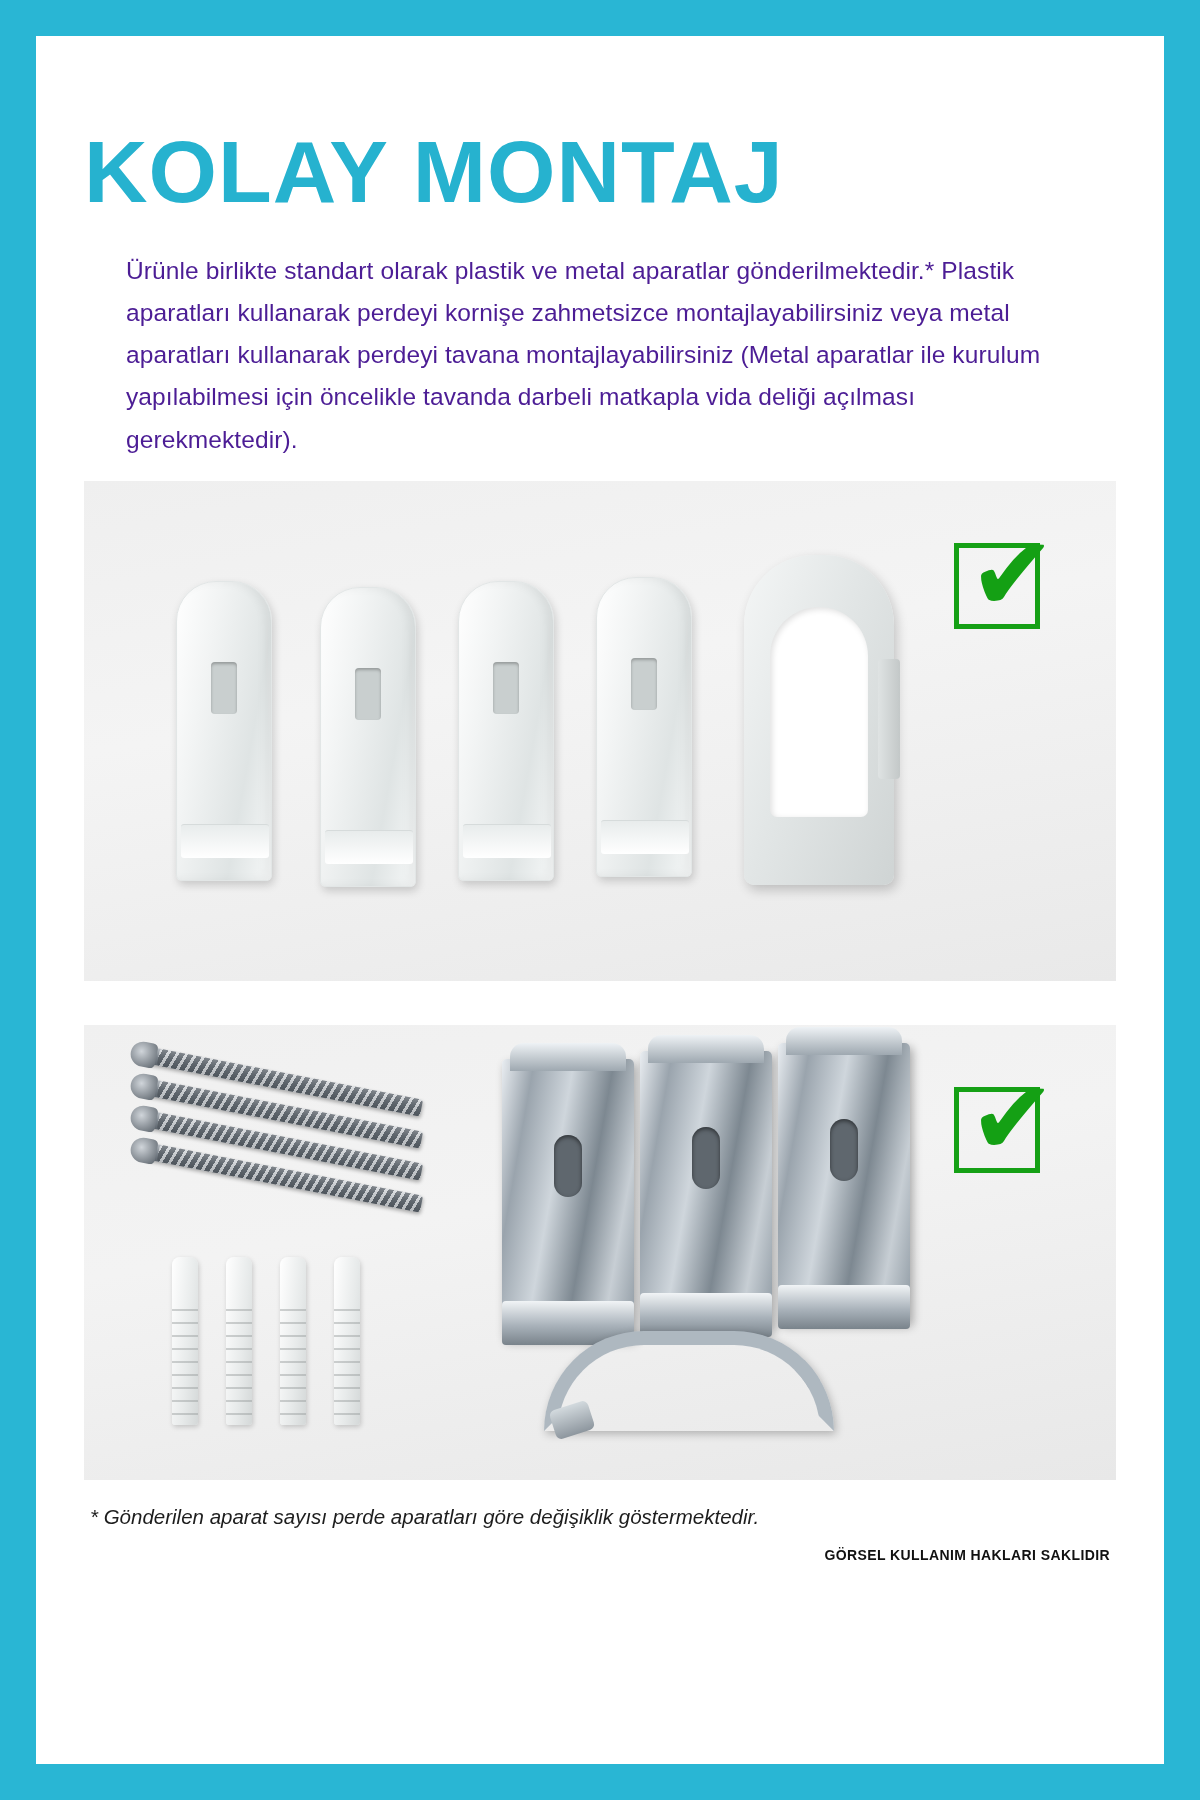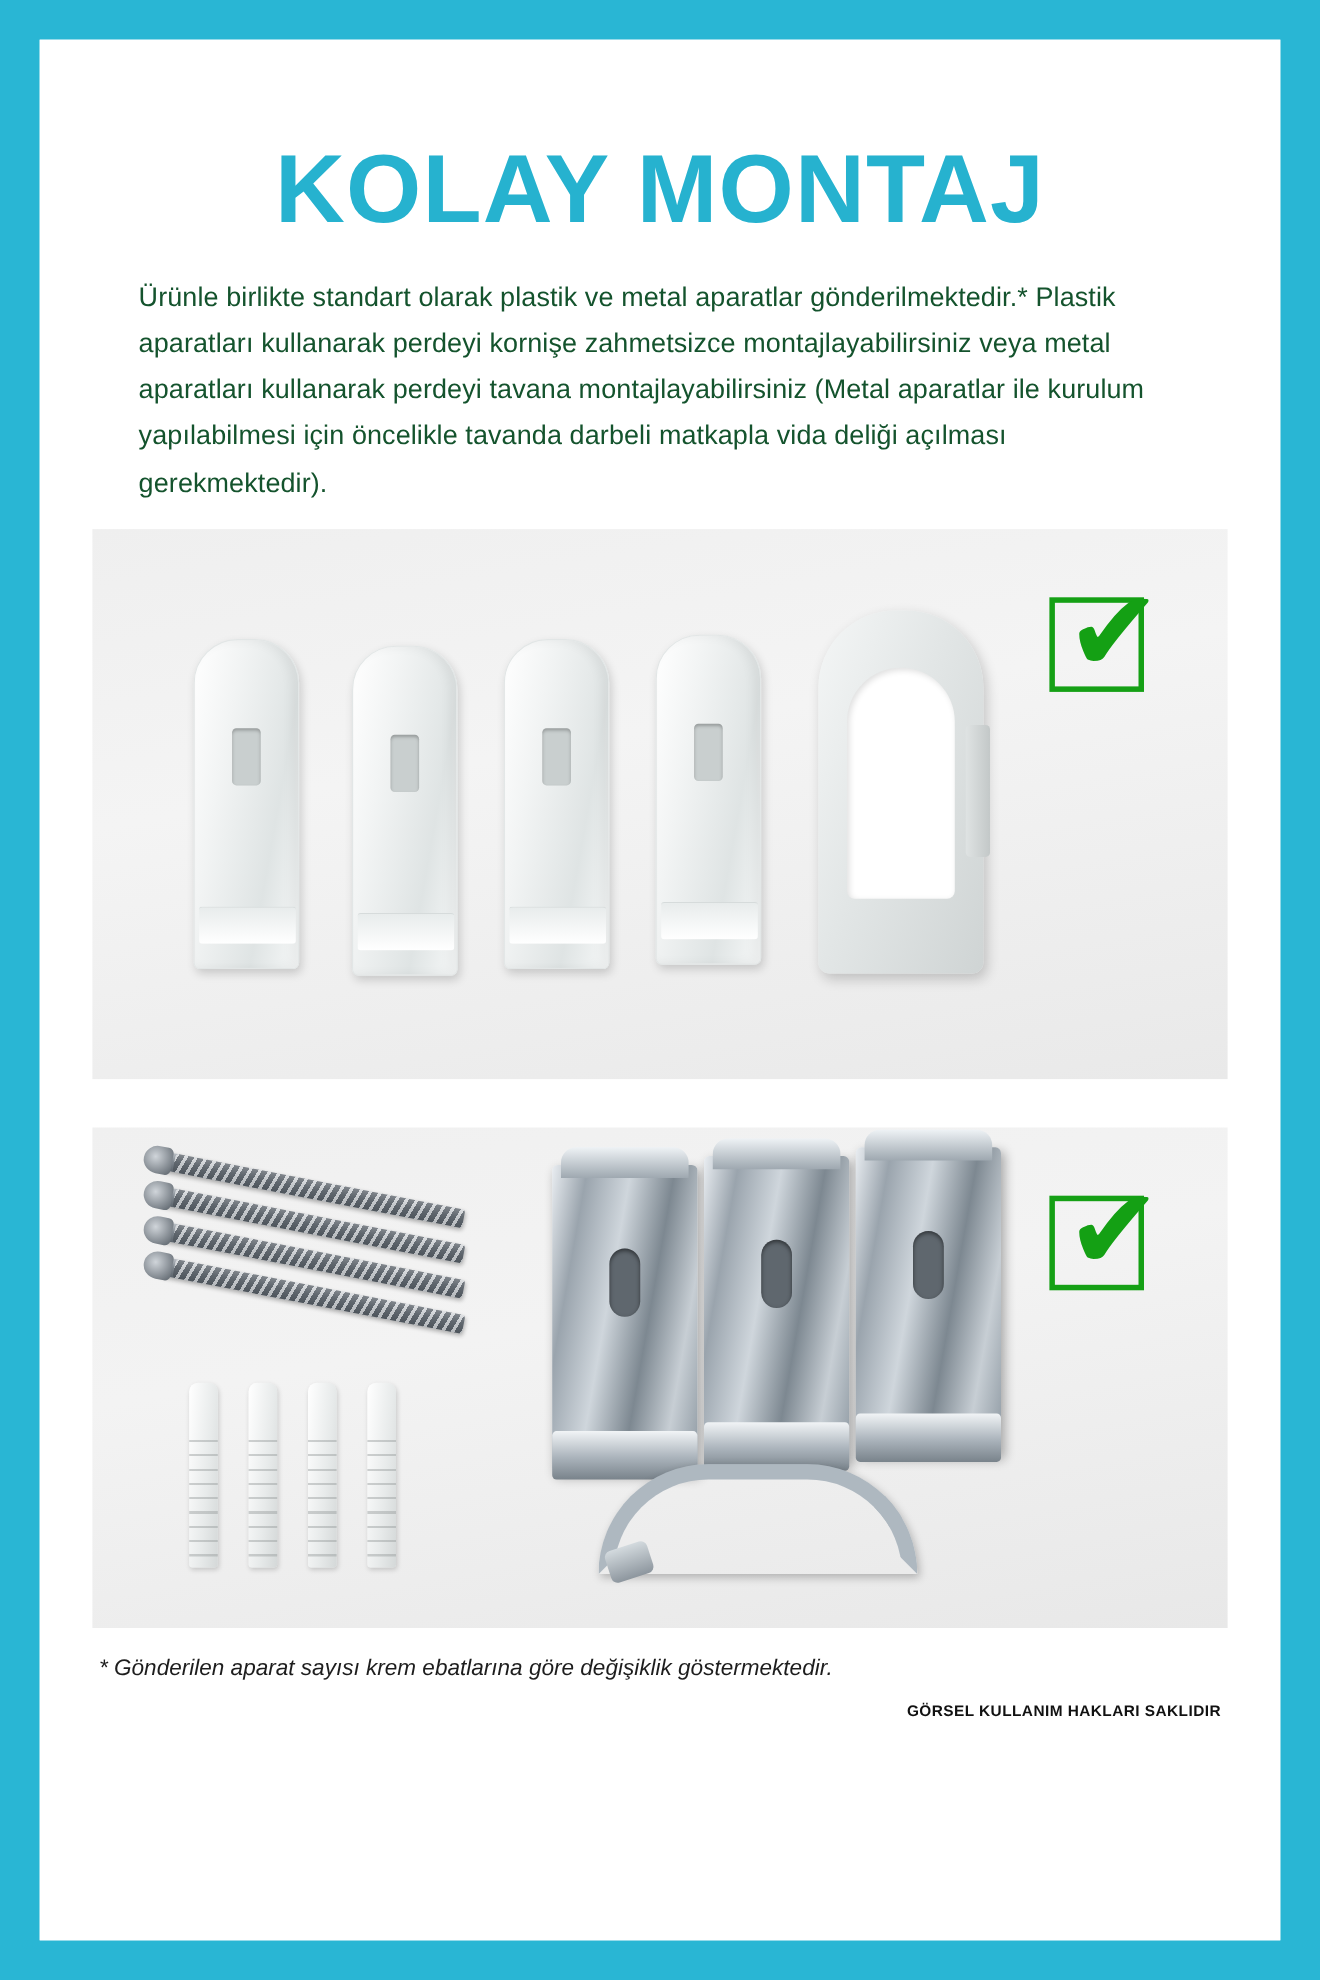--- a/index.html
+++ b/index.html
@@ -18,32 +18,31 @@
     overflow: hidden;
   }
   .inner {
     position: relative;
     width: 100%;
     height: 100%;
     background: #ffffff;
     padding: 18px 48px 0 48px;
   }
   .title {
-    text-align: center;
     color: #26b2cf;
     font-size: 88px;
     font-weight: bold;
     letter-spacing: 1px;
     line-height: 1.0;
     margin-top: 74px;
     margin-bottom: 34px;
     font-family: "Liberation Sans", sans-serif;
   }
   .intro {
-    color: #14532d;
+    color: #4c1d95;
     font-size: 24.5px;
     line-height: 1.72;
     letter-spacing: 0.1px;
     padding: 0 42px 0 42px;
   }
   .photo-block {
     position: relative;
     margin: 18px 0 0 0;
     background: #f2f2f2;
     overflow: hidden;
@@ -336,18 +335,18 @@
       </div>
 
       <div class="curved-metal" style="left:460px; top:306px;"></div>
 
       <div class="check-box" style="right:76px; top:62px;">
         <span class="check-mark">✔</span>
       </div>
     </div>
 
     <div class="footnotes">
-      <div>* Gönderilen aparat sayısı krem ebatlarına göre değişiklik göstermektedir.</div>
+      <div>* Gönderilen aparat sayısı perde aparatları göre değişiklik göstermektedir.</div>
     </div>
     <div class="rights">GÖRSEL KULLANIM HAKLARI SAKLIDIR</div>
 
   </div>
 </div>
 
 </body></html>

